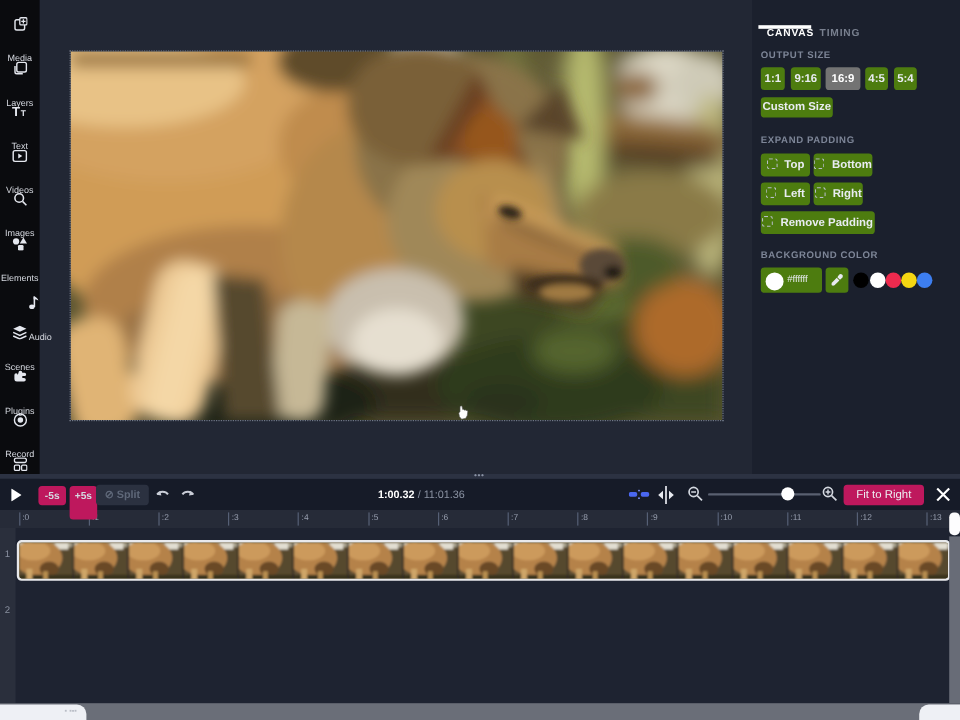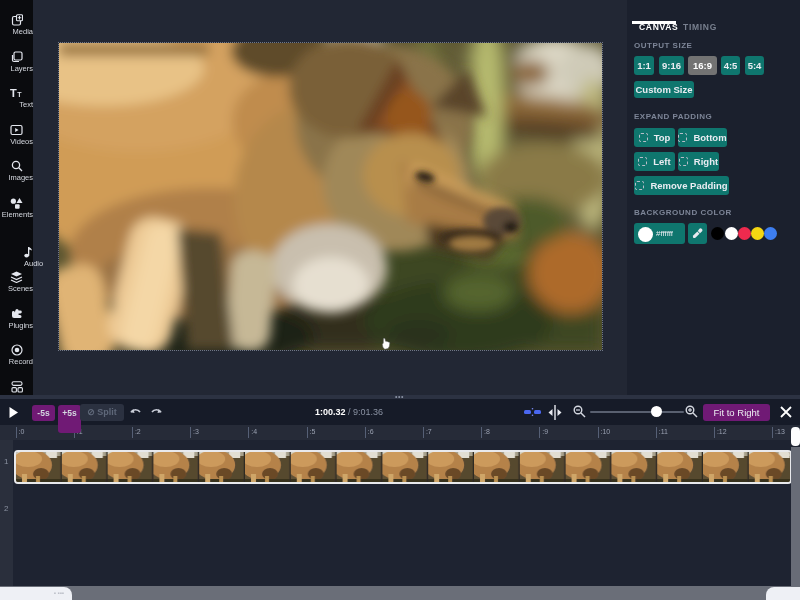--- a/index.html
+++ b/index.html
@@ -8,35 +8,35 @@
 .abs { position:absolute; }
 
 
 #canvas { left:33px; top:0; width:594px; height:395px; background:#222734; }
 #video { left:26px; top:43px; width:543px; height:307px; outline:1px dotted #707786; }
 
 
 #sidebar { left:0; top:0; width:33px; height:399px; background:#0a0b0e; z-index:5; }
 .sitem { position:absolute; left:0; width:33px; text-align:center; color:#ced2da; }
 .sitem svg { display:block; margin:0 auto; }
-.slabel { font-size:7.5px; color:#d5d8df; margin-top:1px; letter-spacing:0;text-align:right; }
+.slabel { font-size:7.5px; color:#d5d8df; margin-top:18px; letter-spacing:0; }
 
 
 #panel { left:627px; top:0; width:173px; height:399px; background:#1b202d; z-index:6; }
 .ptab { position:absolute; font-size:8.5px; font-weight:bold; letter-spacing:0.7px;margin-top:12px; }
 .plabel { position:absolute; font-size:8px; font-weight:bold; color:#7d8597; letter-spacing:0.5px; white-space:nowrap; }
-.pbtn { position:absolute; background:#0f766e; border-radius:3px; color:#e9ecf2; font-size:9.5px; font-weight:bold; text-align:center; line-height:19px; white-space:nowrap; }
+.pbtn { position:absolute; background:#4d7c0f; border-radius:3px; color:#e9ecf2; font-size:9.5px; font-weight:bold; text-align:center; line-height:19px; white-space:nowrap; }
 .chk { display:inline-block; width:9px; height:9px; border:1px dashed #b7bdc9; border-radius:2px; vertical-align:-1px; margin-right:6px; }
 
 
 #divider { left:0; top:395px; width:800px; height:4px; background:#2c3242; z-index:7; }
 
 
 #toolbar { left:0; top:399px; width:800px; height:26px; background:#161b28; z-index:6; }
-.tbtn { position:absolute; background:#701a75; border-radius:3px; color:#d4d8e0; font-size:8.5px; font-weight:bold; text-align:center; }
+.tbtn { position:absolute; background:#be185d; border-radius:3px; color:#d4d8e0; font-size:8.5px; font-weight:bold; text-align:center; }
 
 
 #ruler { left:0; top:425px; width:800px; height:15px; background:#262b38; z-index:3; }
 .tick { position:absolute; top:2px; height:11px; border-left:1px solid #566076; }
 .ticklabel { position:absolute; top:3px; font-size:7px; color:#99a0b0; }
 
 
 #timeline { left:0; top:440px; width:800px; height:146px; background:#1e2331; z-index:2; }
 #gutter { left:0; top:0; width:13px; height:146px; background:#2a2f3c; }
 .trklabel { position:absolute; left:4px; font-size:8px; color:#8a91a0; }
@@ -272,21 +272,21 @@
   <div class="tbtn" style="left:80px;top:5px;width:44px;height:17px;line-height:17px;background:#2b3140;color:#5f6879;font-size:9px;">⊘ Split</div>
   <svg class="abs" style="left:130px;top:9px;" width="12" height="9" viewBox="0 0 12 9">
       <path d="M1 4 C3 1 8 1 10 4" fill="none" stroke="#c9cdd7" stroke-width="1.6"></path>
       <path d="M1 4 L1 0 M1 4 L5 4" stroke="#c9cdd7" stroke-width="0"></path>
       <path d="M3.5 1 L0.5 4.2 L4.5 5" fill="#c9cdd7" stroke="none"></path>
     </svg>
   <svg class="abs" style="left:150px;top:9px;" width="12" height="9" viewBox="0 0 12 9">
       <path d="M11 4 C9 1 4 1 2 4" fill="none" stroke="#c9cdd7" stroke-width="1.6"></path>
       <path d="M8.5 1 L11.5 4.2 L7.5 5" fill="#c9cdd7" stroke="none"></path>
     </svg>
-  <div class="abs" style="left:315px;top:8px;font-size:9px;color:#fff;font-weight:bold;">1:00.32 <span style="color:#8a92a2;font-weight:normal;">/ 9:01.36</span></div>
+  <div class="abs" style="left:315px;top:8px;font-size:9px;color:#fff;font-weight:bold;">1:00.32 <span style="color:#8a92a2;font-weight:normal;">/ 11:01.36</span></div>
 
   <svg class="abs" style="left:524px;top:9px;" width="18" height="8" viewBox="0 0 18 8">
     <rect x="0" y="2" width="7" height="4" rx="1.5" fill="#4a67f0"></rect>
     <rect x="10" y="2" width="7" height="4" rx="1.5" fill="#4a67f0"></rect>
     <circle cx="8.5" cy="0.8" r="0.8" fill="#7a8cf5"></circle>
       <circle cx="8.5" cy="7.2" r="0.8" fill="#7a8cf5"></circle>
   </svg>
 
   <svg class="abs" style="left:548px;top:6px;" width="14" height="15" viewBox="0 0 14 15">
     <rect x="6.3" y="0" width="1.4" height="15" fill="#e8eaf0"></rect>

